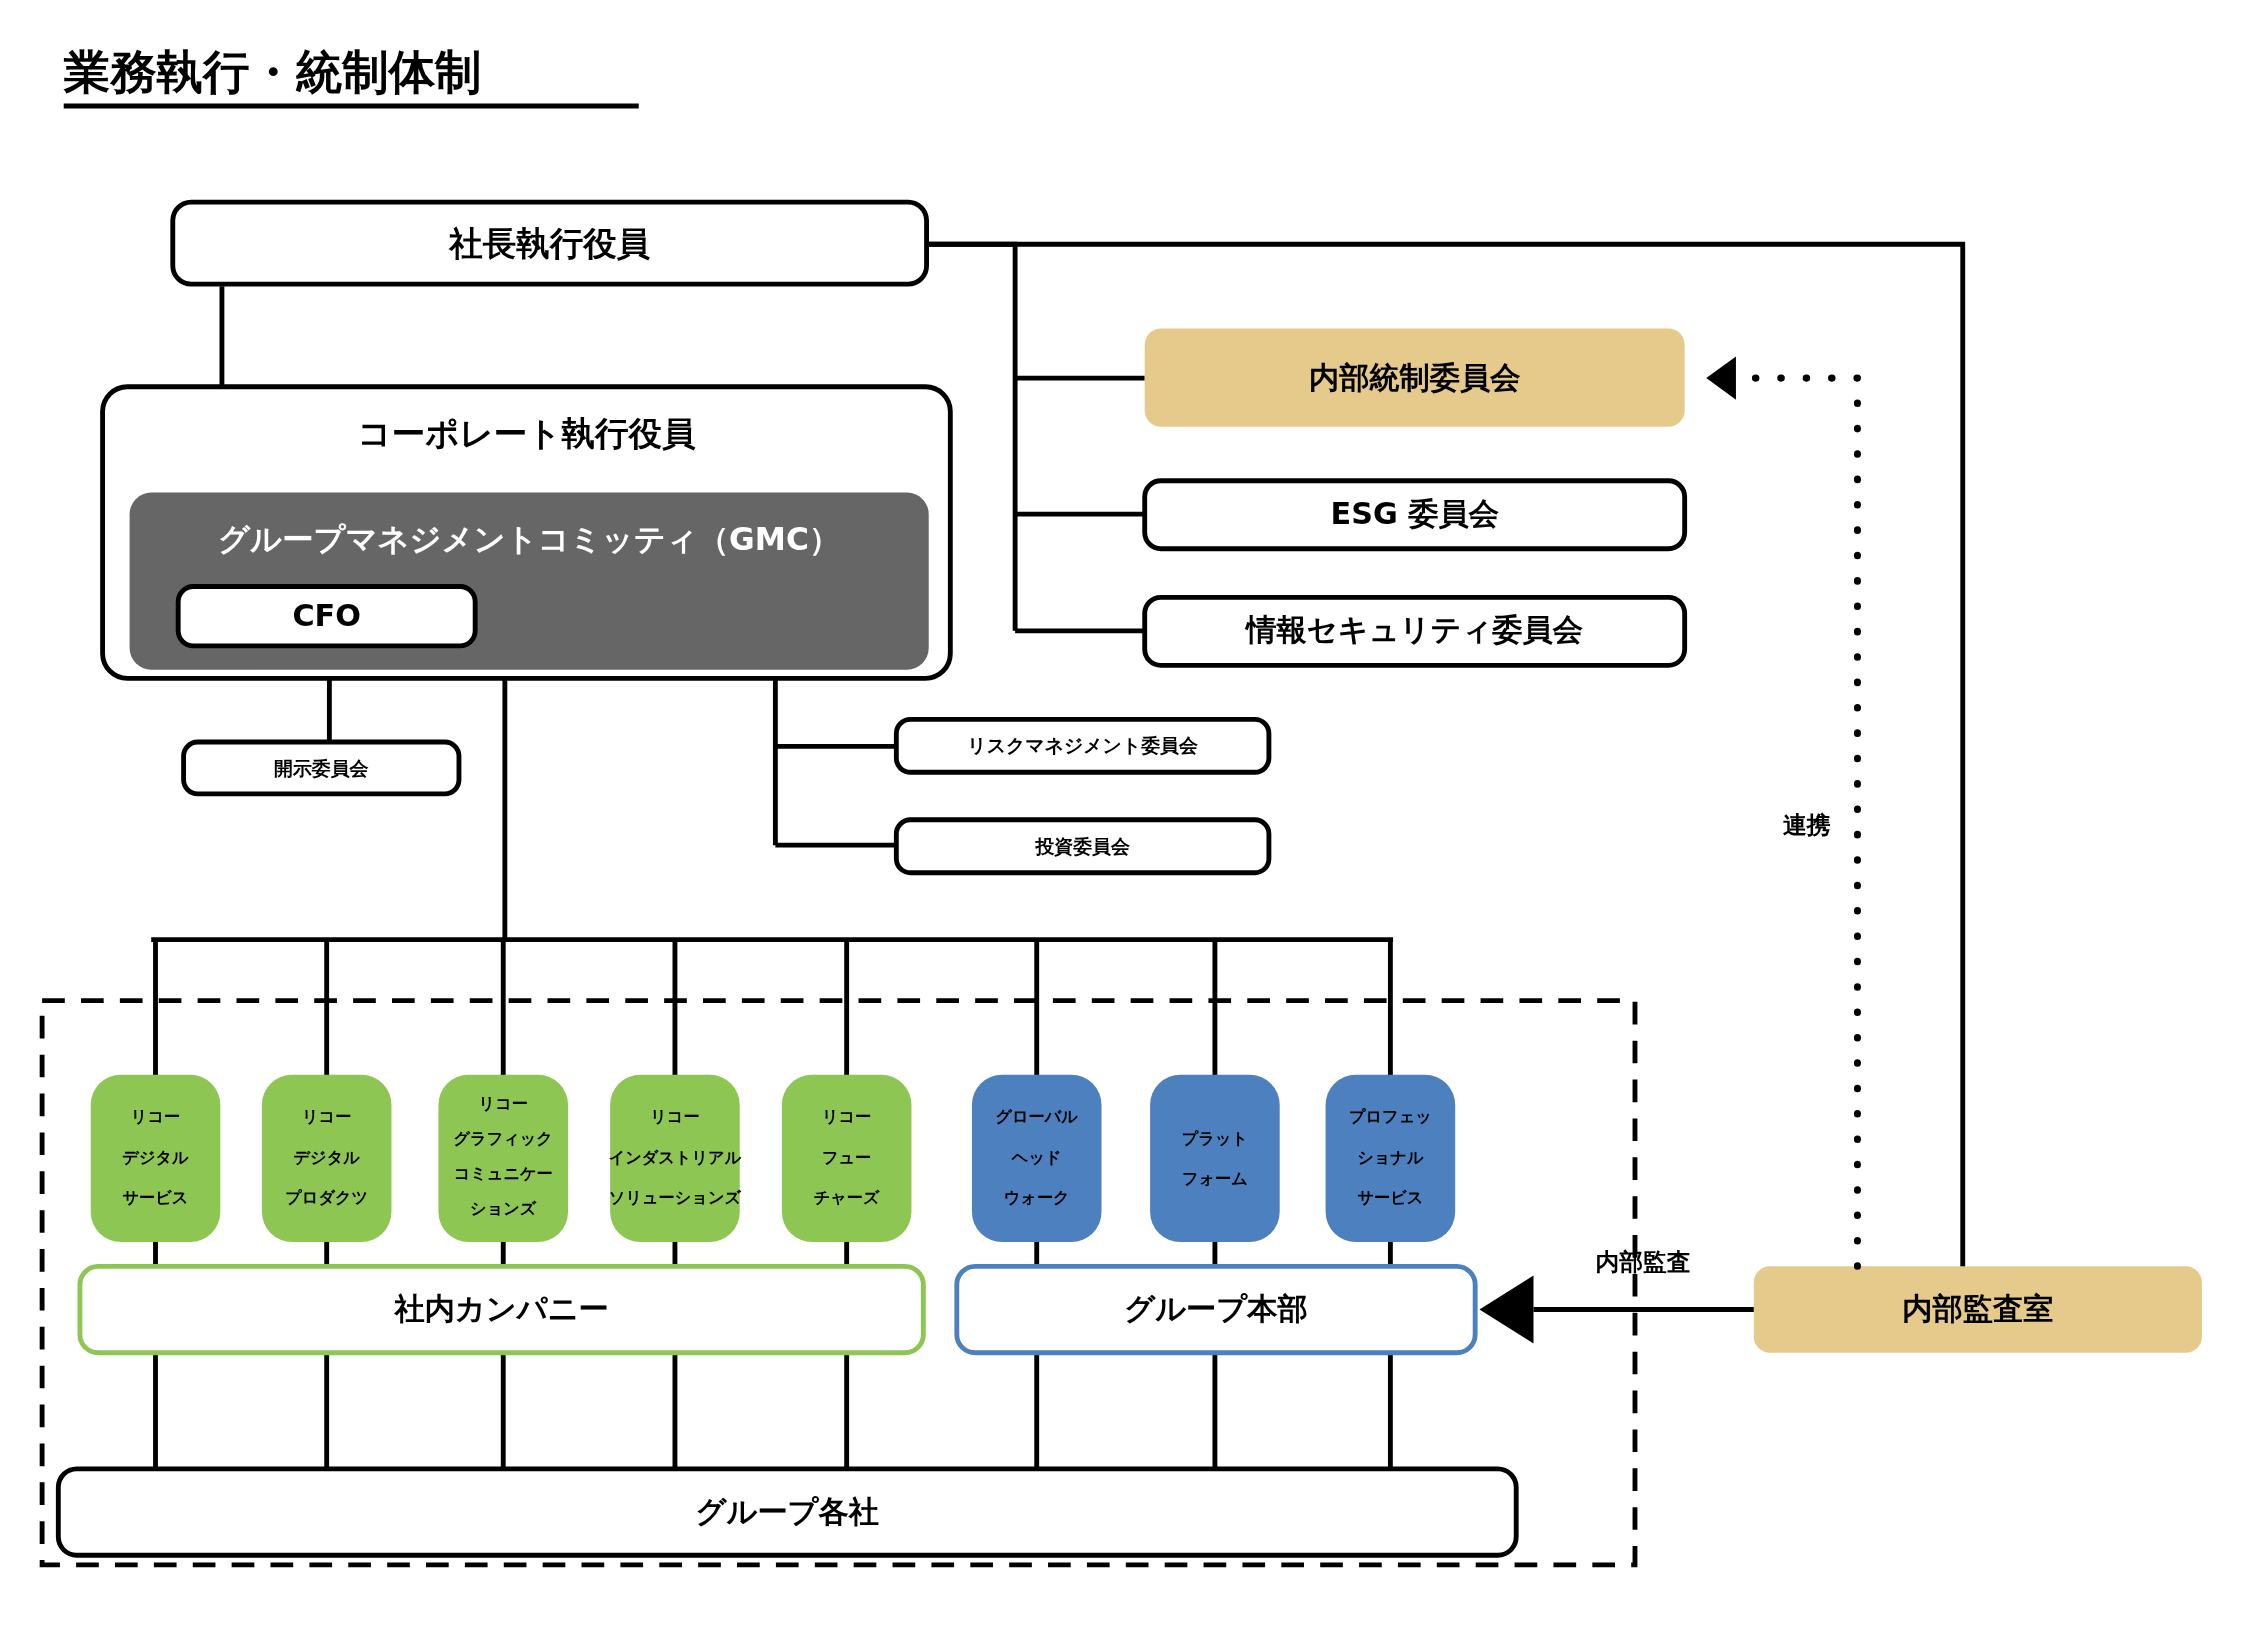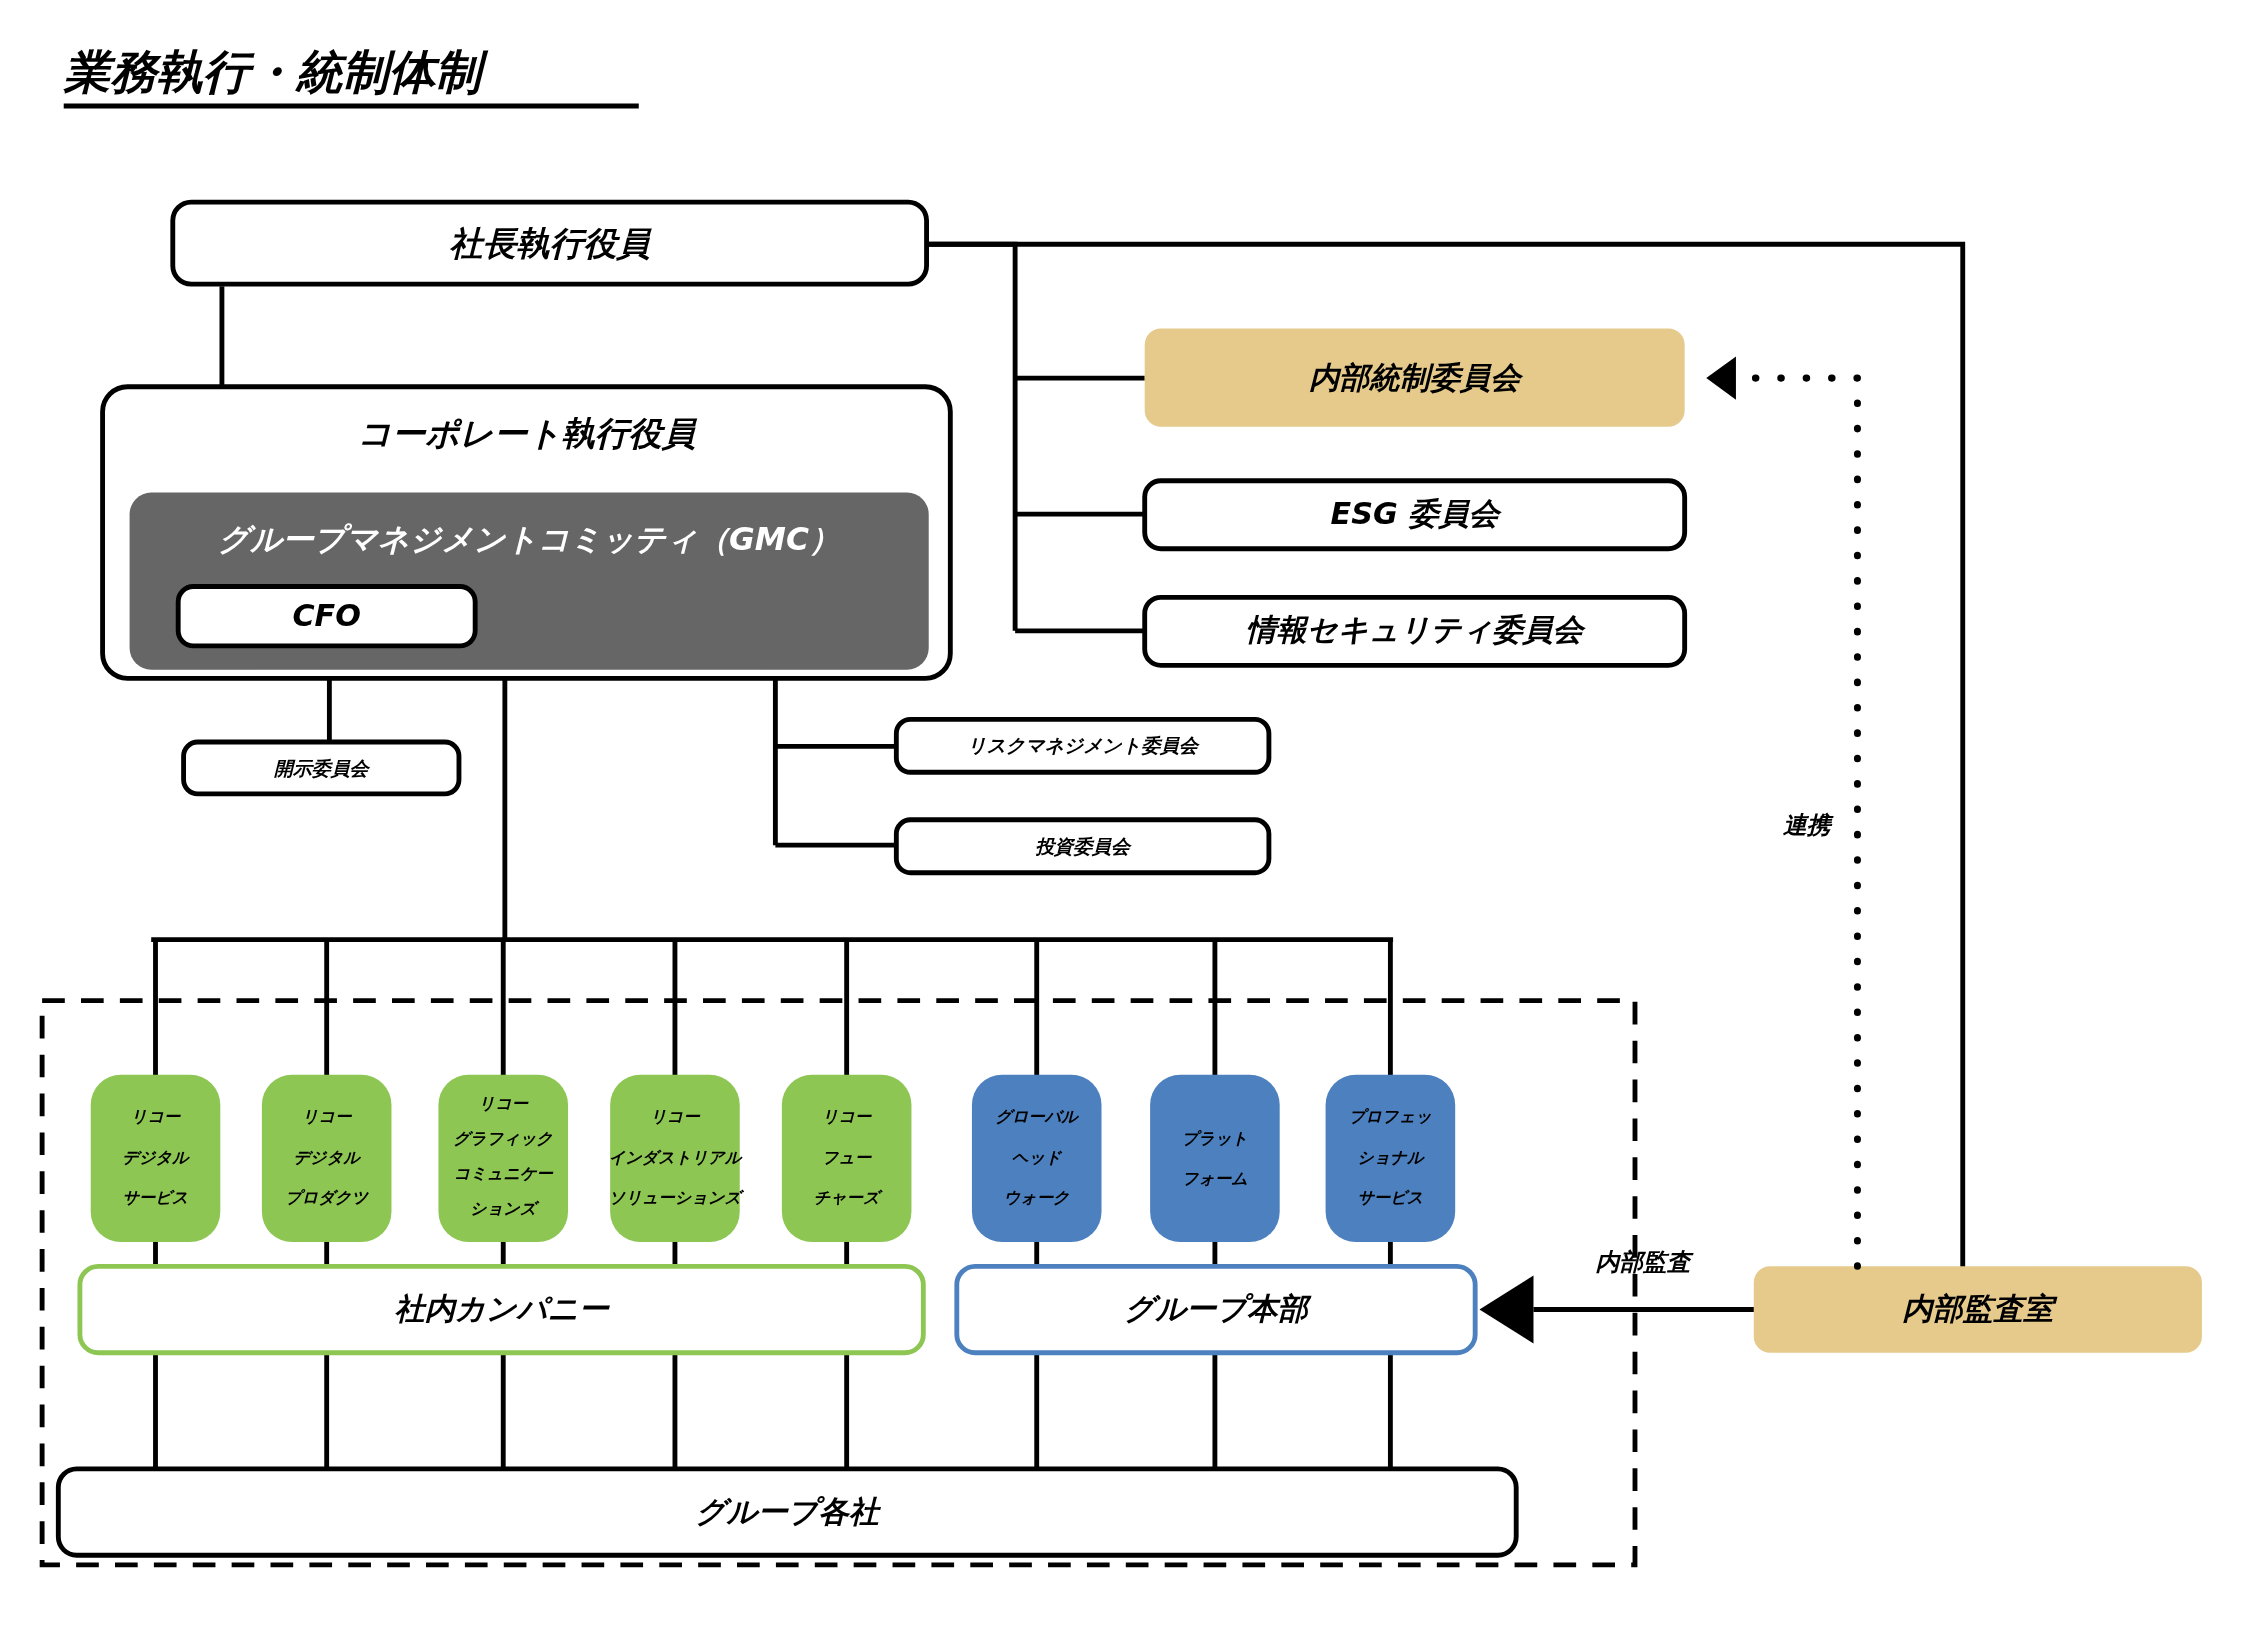--- a/index.html
+++ b/index.html
@@ -10,21 +10,20 @@
   body {
     width: 2250px;
     height: 1645px;
     font-family: "DejaVu Sans", "Liberation Sans", sans-serif;
     overflow: hidden;
   }
   #chart-root {
     position: relative;
     width: 2250px;
     height: 1645px;
-    font-style: italic;
   }
   svg.diagram {
     display: block;
     width: 2250px;
     height: 1645px;
   }
   text {
     font-family: "DejaVu Sans", "Liberation Sans", sans-serif;
     fill: #000000;
     dominant-baseline: middle;

